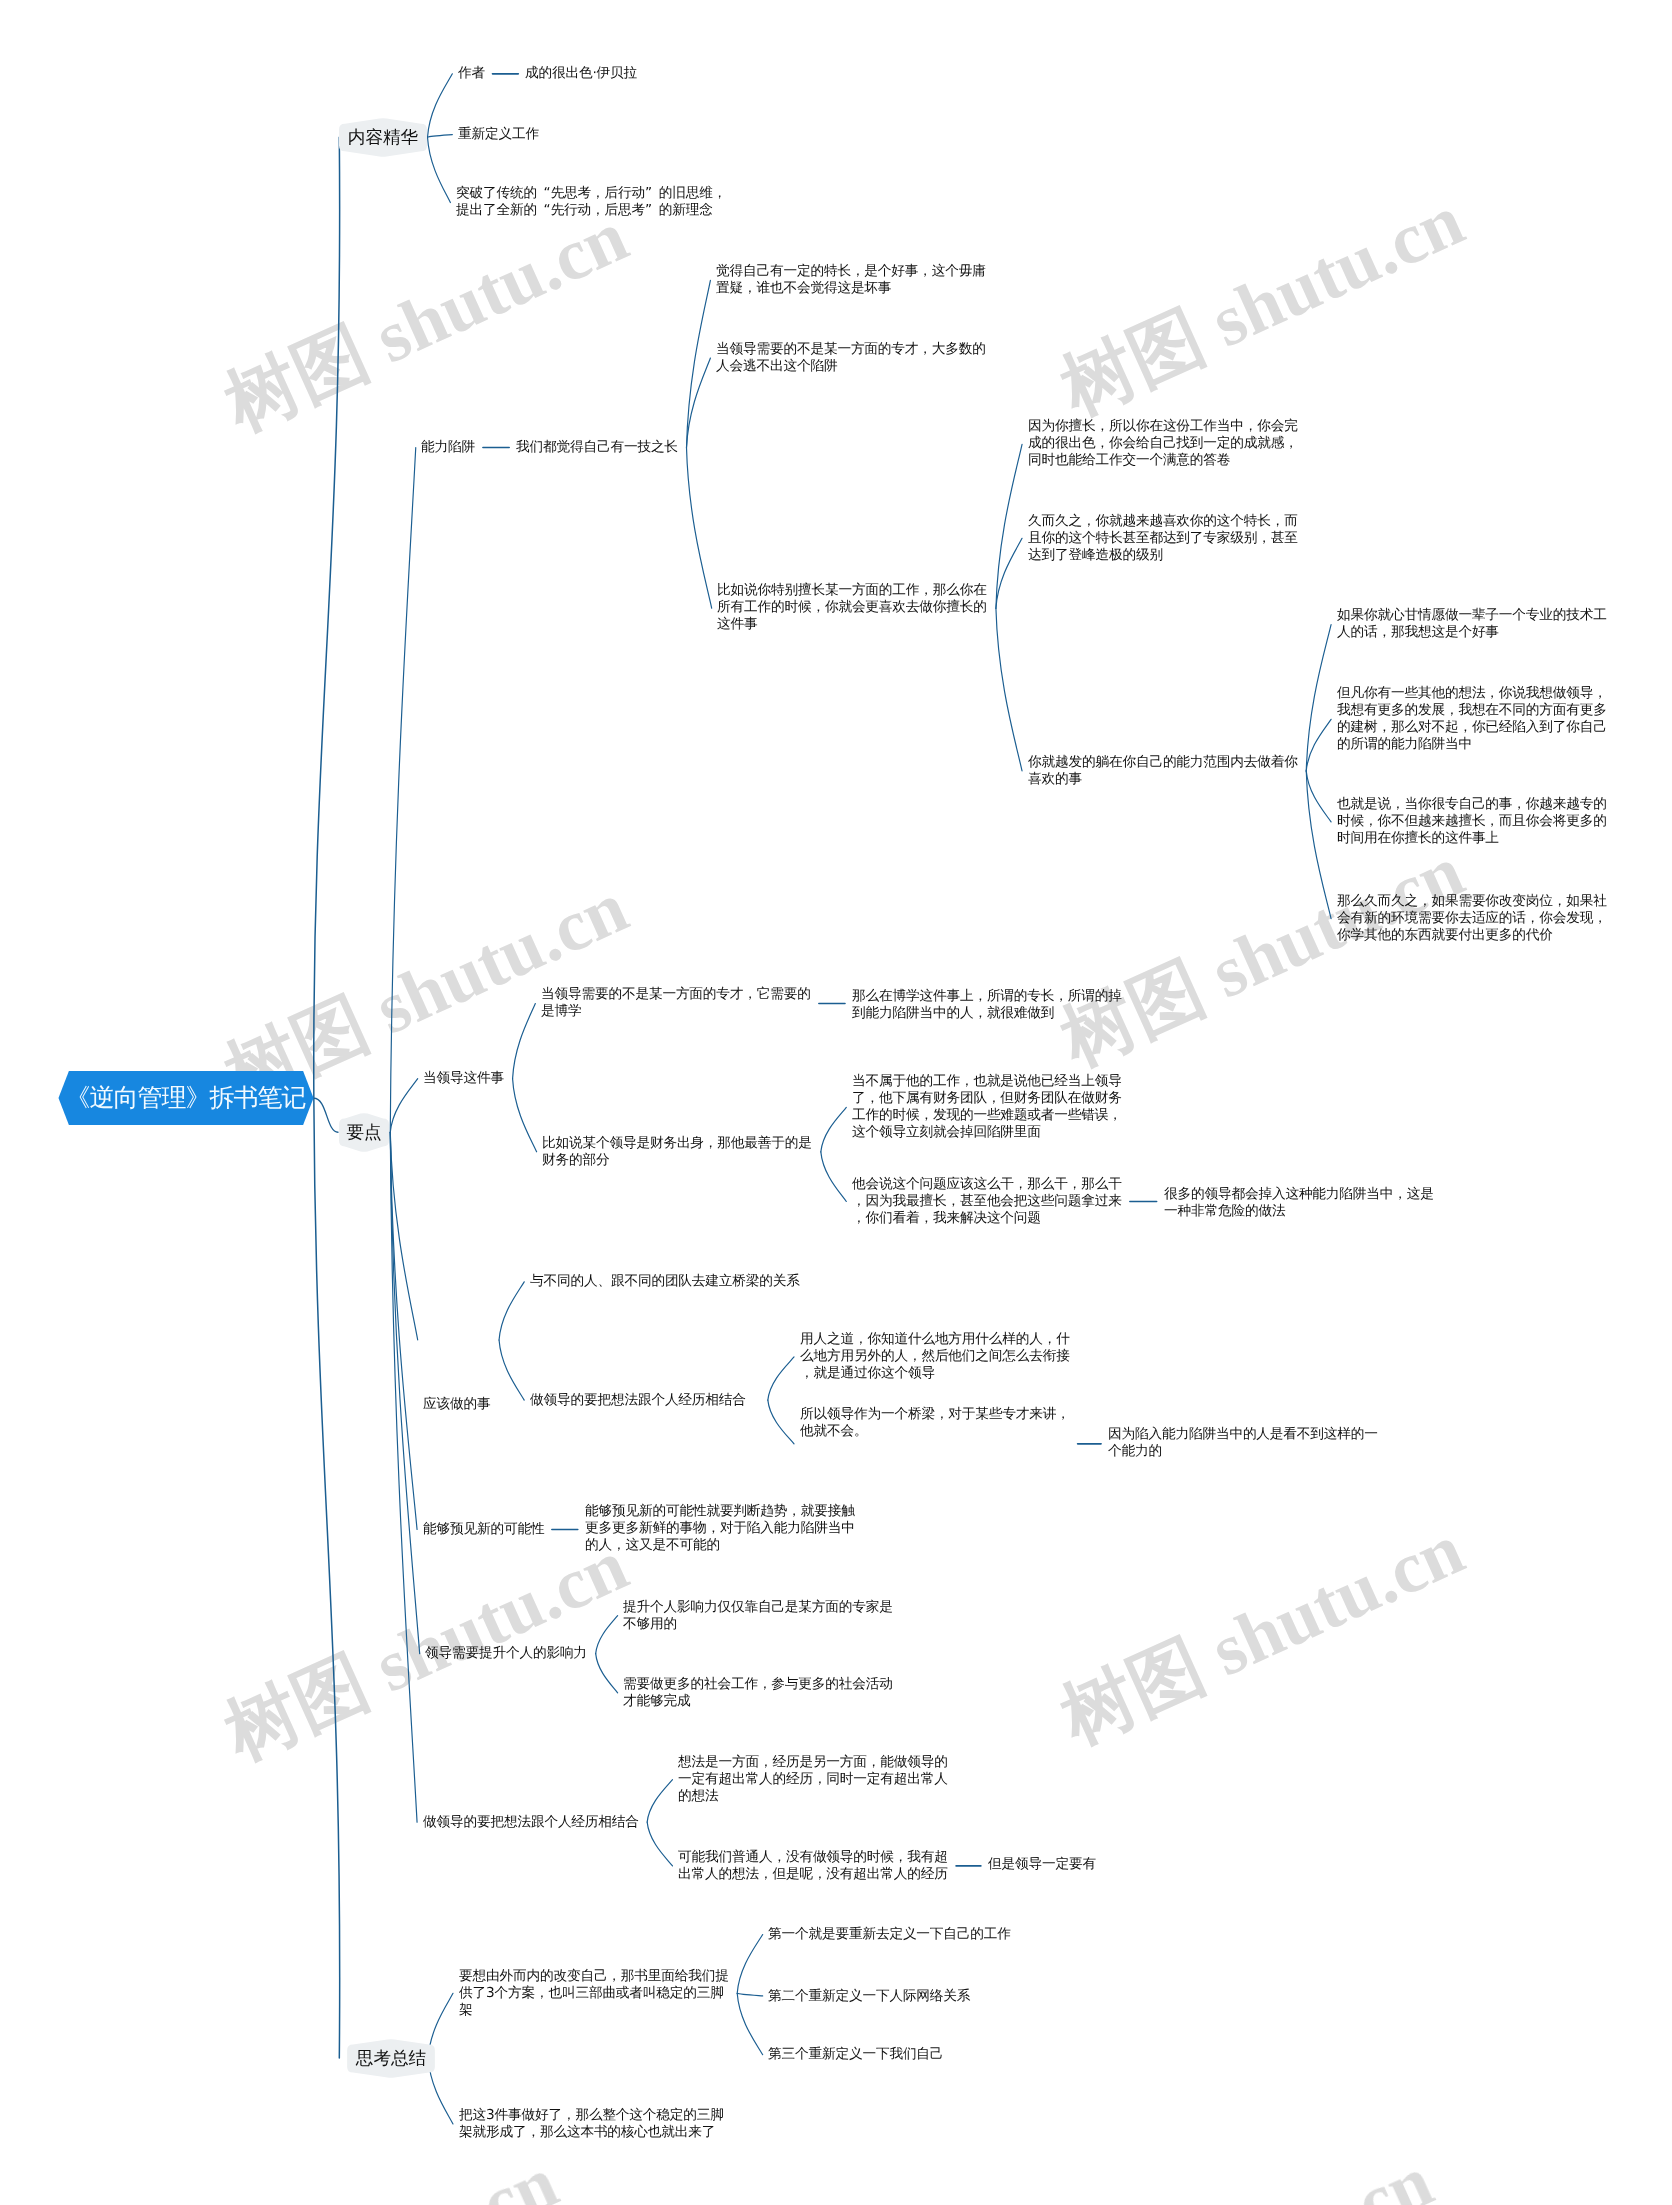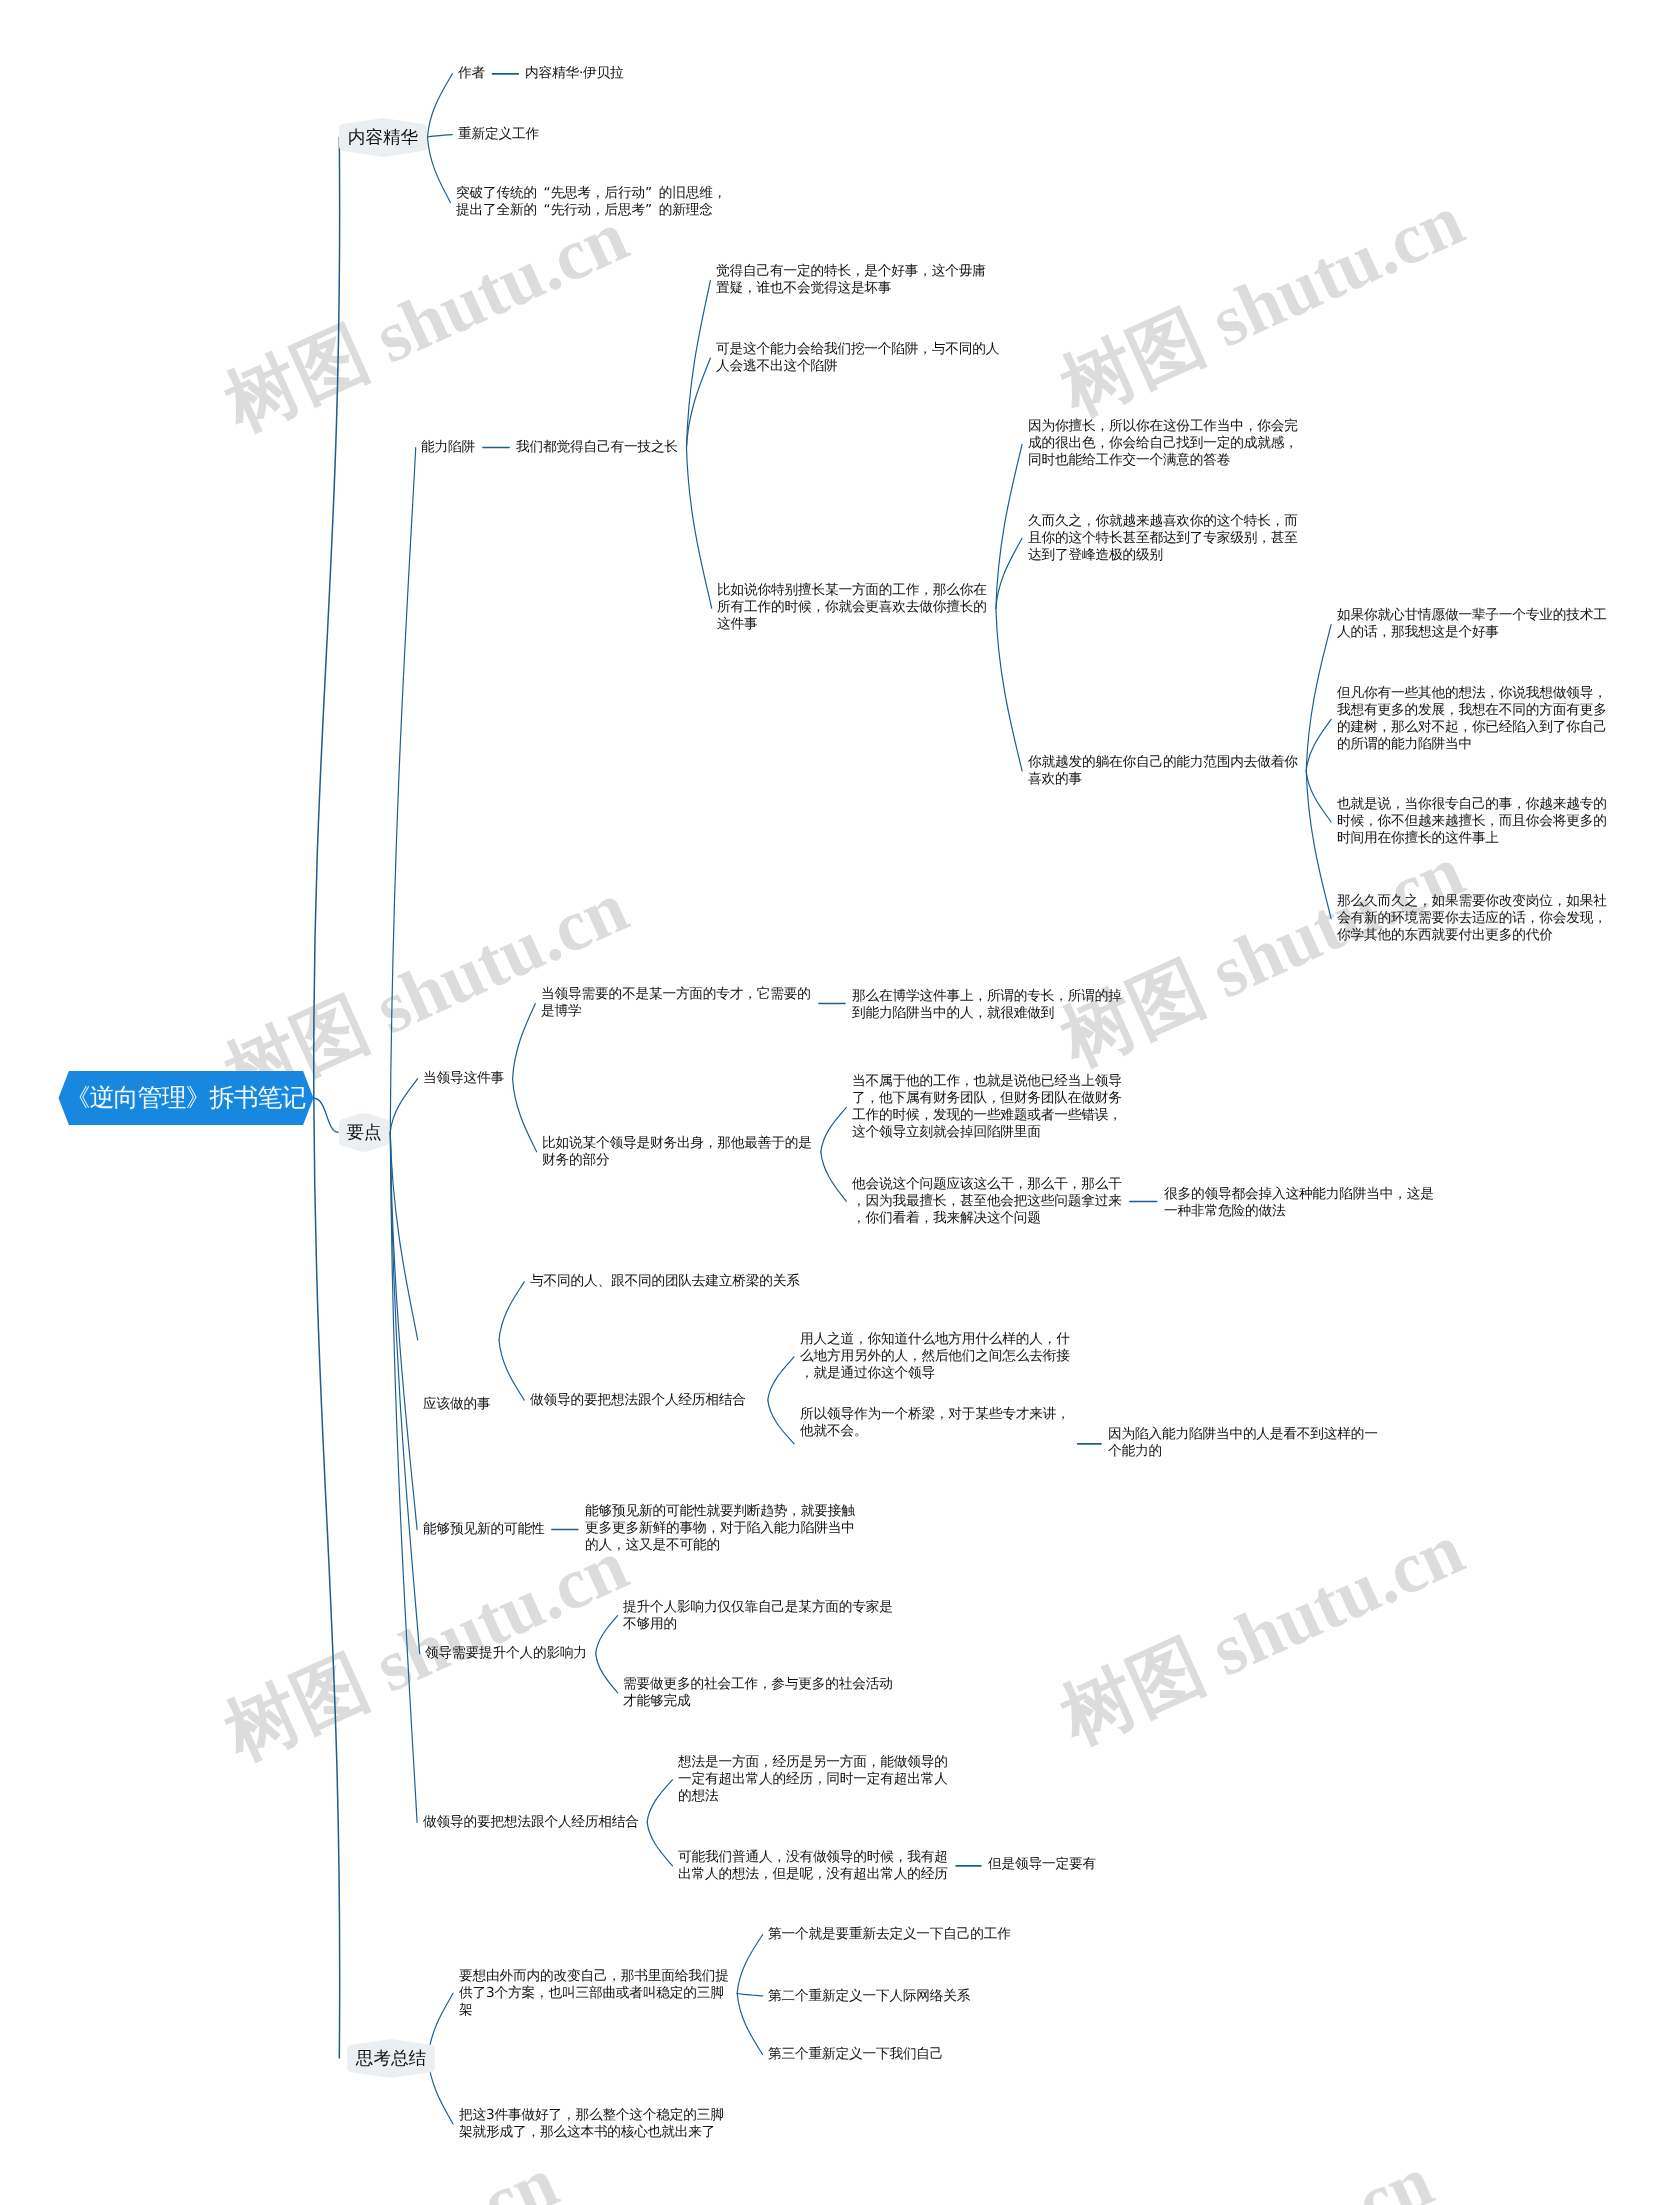--- a/index.html
+++ b/index.html
@@ -94,35 +94,35 @@
         </svg>
         <span class="lbl">《逆向管理》拆书笔记</span>
       </div>
       <div class="boxnode" style="left: 339px; top: 118px; width: 88px; height: 39px; font-size: 17.6px;">
         <svg class="bx" viewBox="0 0 134 59" style="overflow:visible">
           <path d="M 9,8.5 L 61.6,0.6 Q 67,0 72.4,0.6 L 125,8.5 Q 134,8.5 134,17.5 L 134,41.5 Q 134,50.5 125,50.5 L 72.4,58.4 Q 67,59 61.6,58.4 L 9,50.5 Q 0,50.5 0,41.5 L 0,17.5 Q 0,8.5 9,8.5 Z" fill="#eceff1"></path>
         </svg>
         <span class="lbl">内容精华</span>
       </div>
       <div class="node" style="left: 458px; top: 65px;">作者</div>
-      <div class="node" style="left: 525px; top: 65px;">内容精华·伊贝拉</div>
+      <div class="node" style="left: 525px; top: 65px;">成的很出色·伊贝拉</div>
       <div class="node" style="left: 458px; top: 126px;">重新定义工作</div>
       <div class="node" style="left: 456px; top: 185px;">突破了传统的<span class="q qo">“</span>先思考，后行动<span class="q qc">”</span>的旧思维，
 提出了全新的<span class="q qo">“</span>先行动，后思考<span class="q qc">”</span>的新理念</div>
       <div class="boxnode" style="left: 339px; top: 1113px; width: 50px; height: 39px; font-size: 17.6px;">
         <svg class="bx" viewBox="0 0 77 60" style="overflow:visible">
           <path d="M 9,8.5 L 33.1,0.6 Q 38.5,0 43.9,0.6 L 68,8.5 Q 77,8.5 77,17.5 L 77,42.5 Q 77,51.5 68,51.5 L 43.9,59.4 Q 38.5,60 33.1,59.4 L 9,51.5 Q 0,51.5 0,42.5 L 0,17.5 Q 0,8.5 9,8.5 Z" fill="#eceff1"></path>
         </svg>
         <span class="lbl">要点</span>
       </div>
       <div class="node" style="left: 421px; top: 439px;">能力陷阱</div>
       <div class="node" style="left: 516px; top: 439px;">我们都觉得自己有一技之长</div>
       <div class="node" style="left: 716px; top: 263px;">觉得自己有一定的特长，是个好事，这个毋庸
 置疑，谁也不会觉得这是坏事</div>
-      <div class="node" style="left: 716px; top: 341px;">可是这个能力会给我们挖一个陷阱，与不同的人
+      <div class="node" style="left: 716px; top: 341px;">当领导需要的不是某一方面的专才，大多数的
 人会逃不出这个陷阱</div>
       <div class="node" style="left: 717px; top: 582px;">比如说你特别擅长某一方面的工作，那么你在
 所有工作的时候，你就会更喜欢去做你擅长的
 这件事</div>
       <div class="node" style="left: 1028px; top: 418px;">因为你擅长，所以你在这份工作当中，你会完
 成的很出色，你会给自己找到一定的成就感，
 同时也能给工作交一个满意的答卷</div>
       <div class="node" style="left: 1028px; top: 513px;">久而久之，你就越来越喜欢你的这个特长，而
 且你的这个特长甚至都达到了专家级别，甚至
 达到了登峰造极的级别</div>

